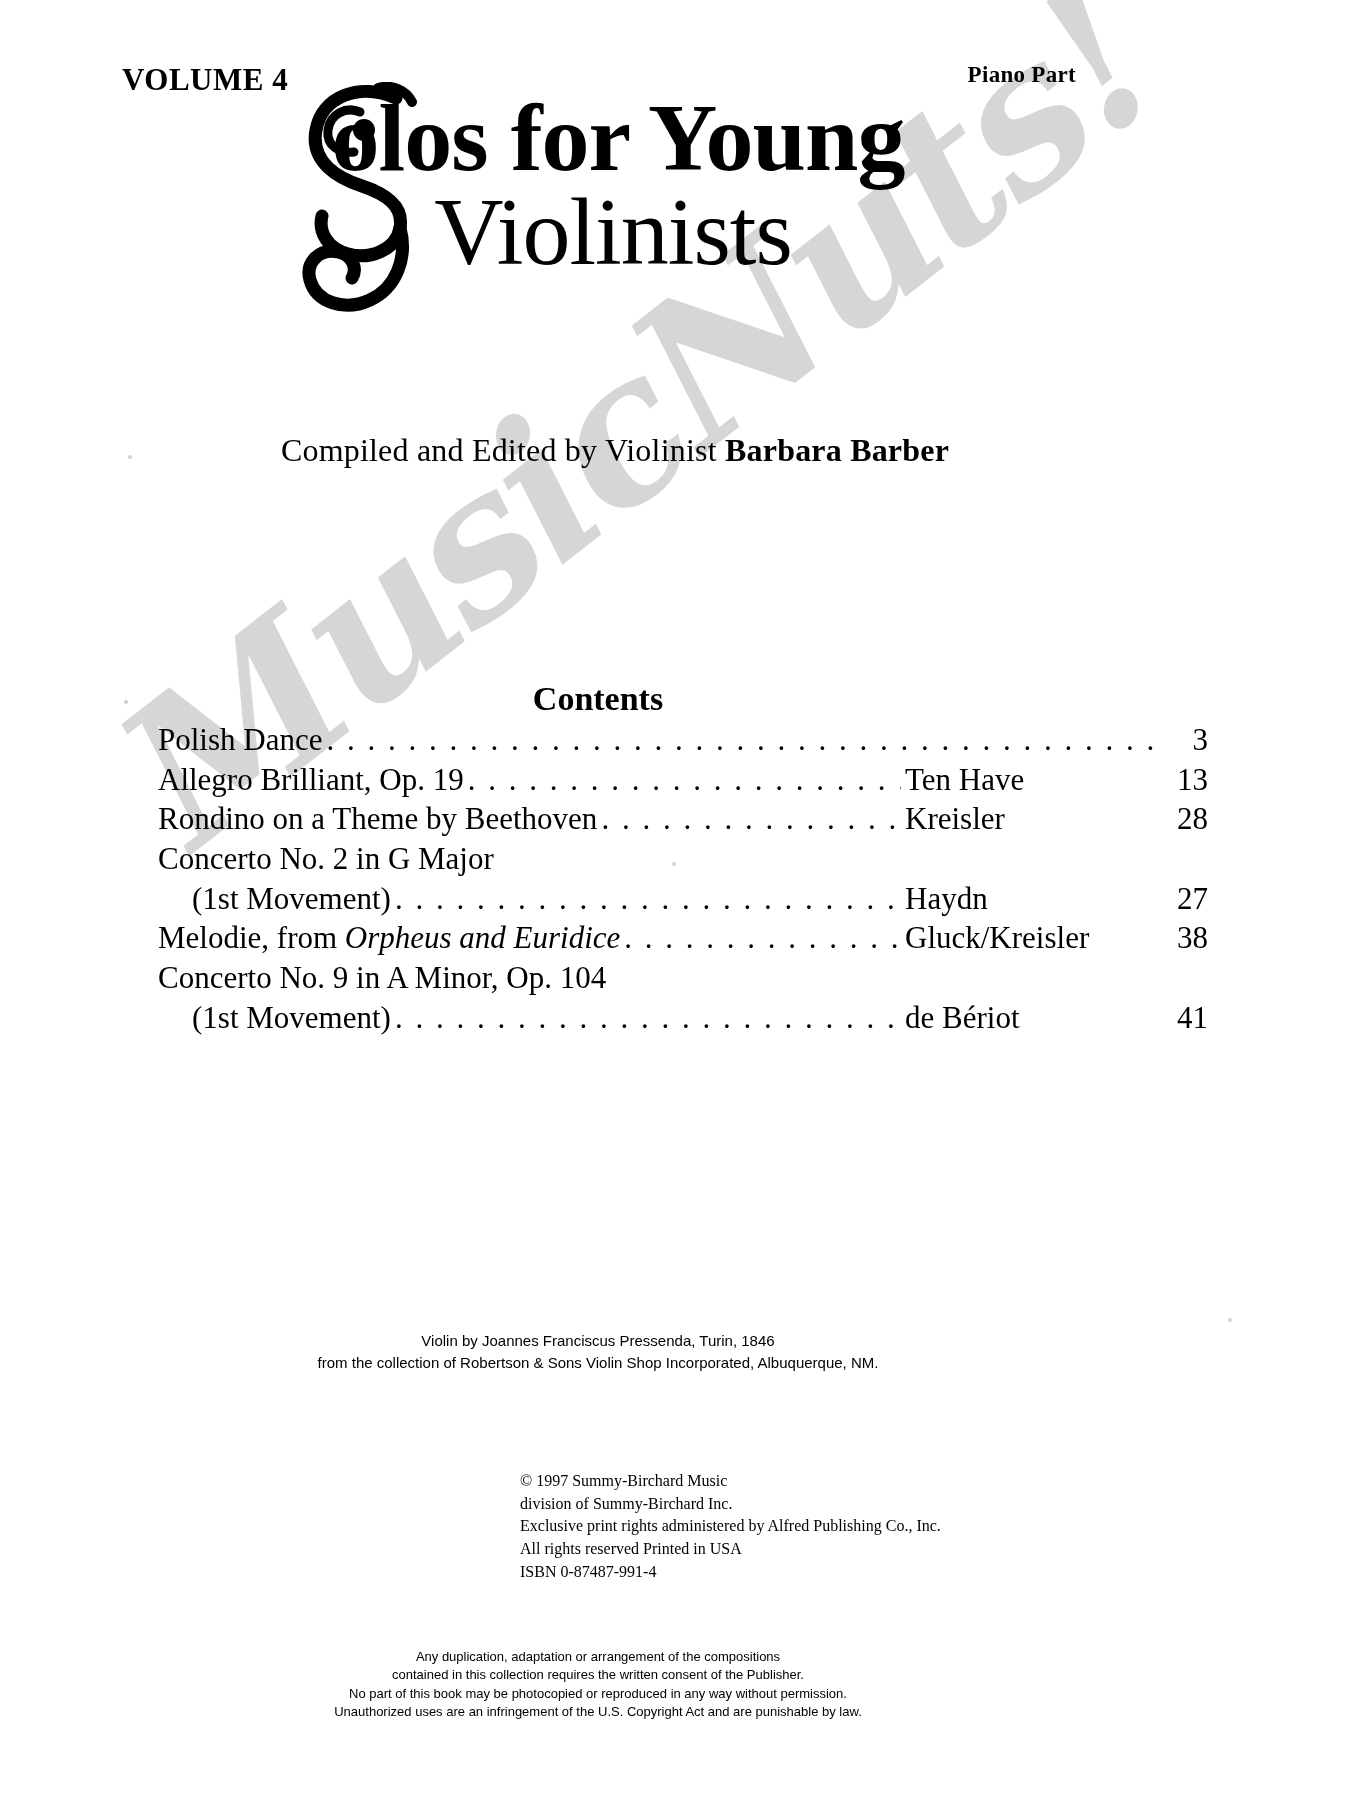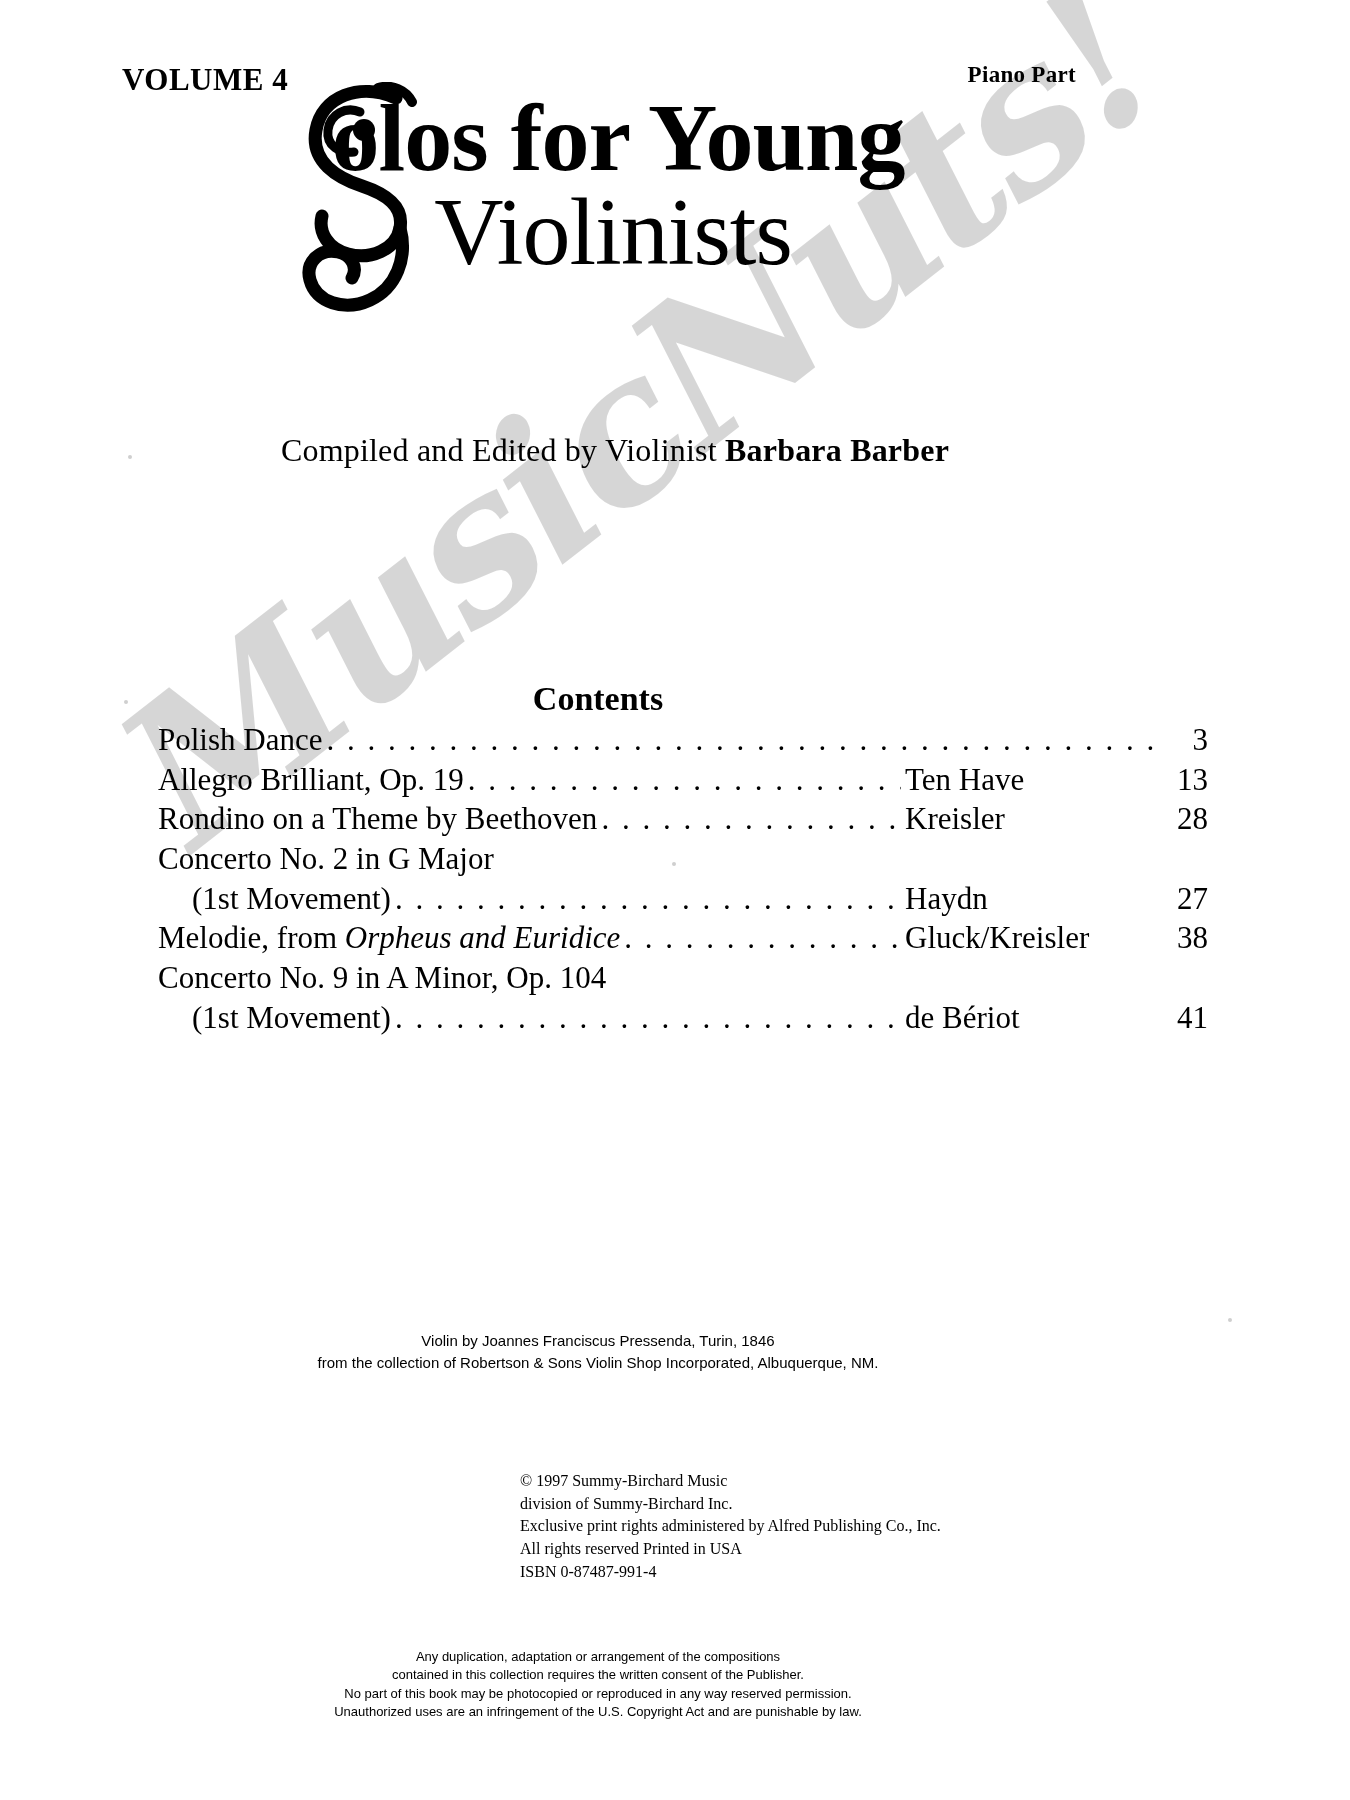--- a/index.html
+++ b/index.html
@@ -303,21 +303,21 @@
     <div>© 1997 Summy-Birchard Music</div>
     <div>division of Summy-Birchard Inc.</div>
     <div>Exclusive print rights administered by Alfred Publishing Co., Inc.</div>
     <div>All rights reserved   Printed in USA</div>
     <div>ISBN 0-87487-991-4</div>
   </div>
 
   <div class="legal">
     <div>Any duplication, adaptation or arrangement of the compositions</div>
     <div>contained in this collection requires the written consent of the Publisher.</div>
-    <div>No part of this book may be photocopied or reproduced in any way reserved permission.</div>
+    <div>No part of this book may be photocopied or reproduced in any way without permission.</div>
     <div>Unauthorized uses are an infringement of the U.S. Copyright Act and are punishable by law.</div>
   </div>
 
   <div class="watermark">
     <span>MusicNuts!</span>
   </div>
 
 </div>
 
 </body></html>

